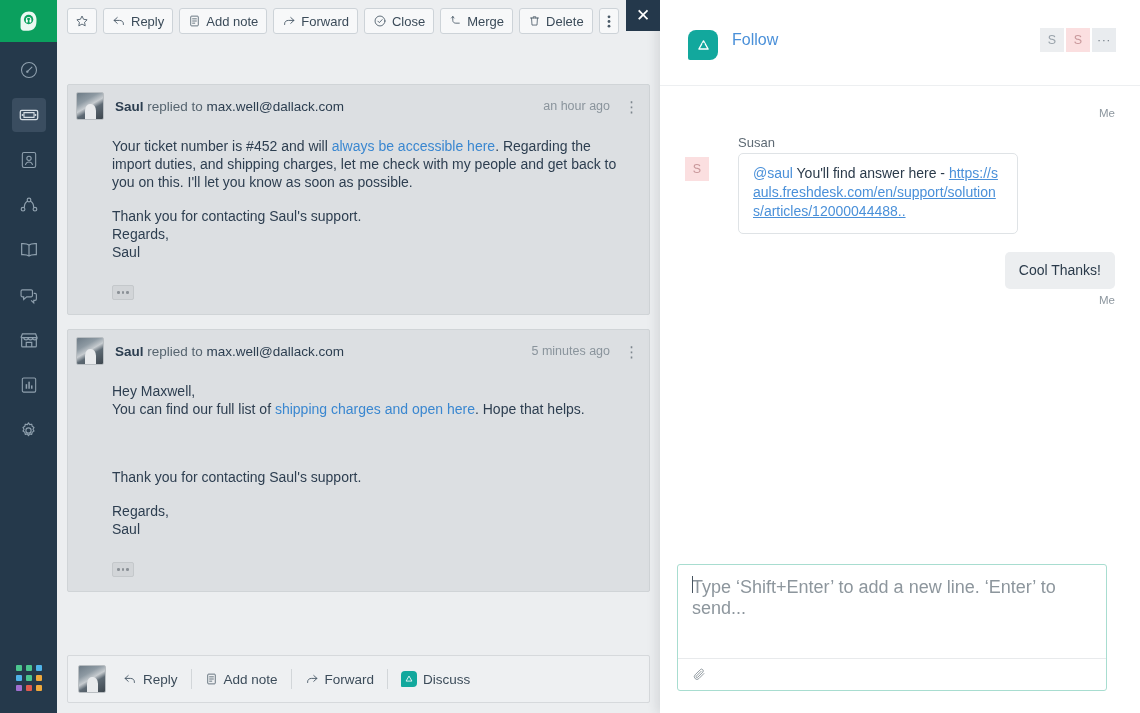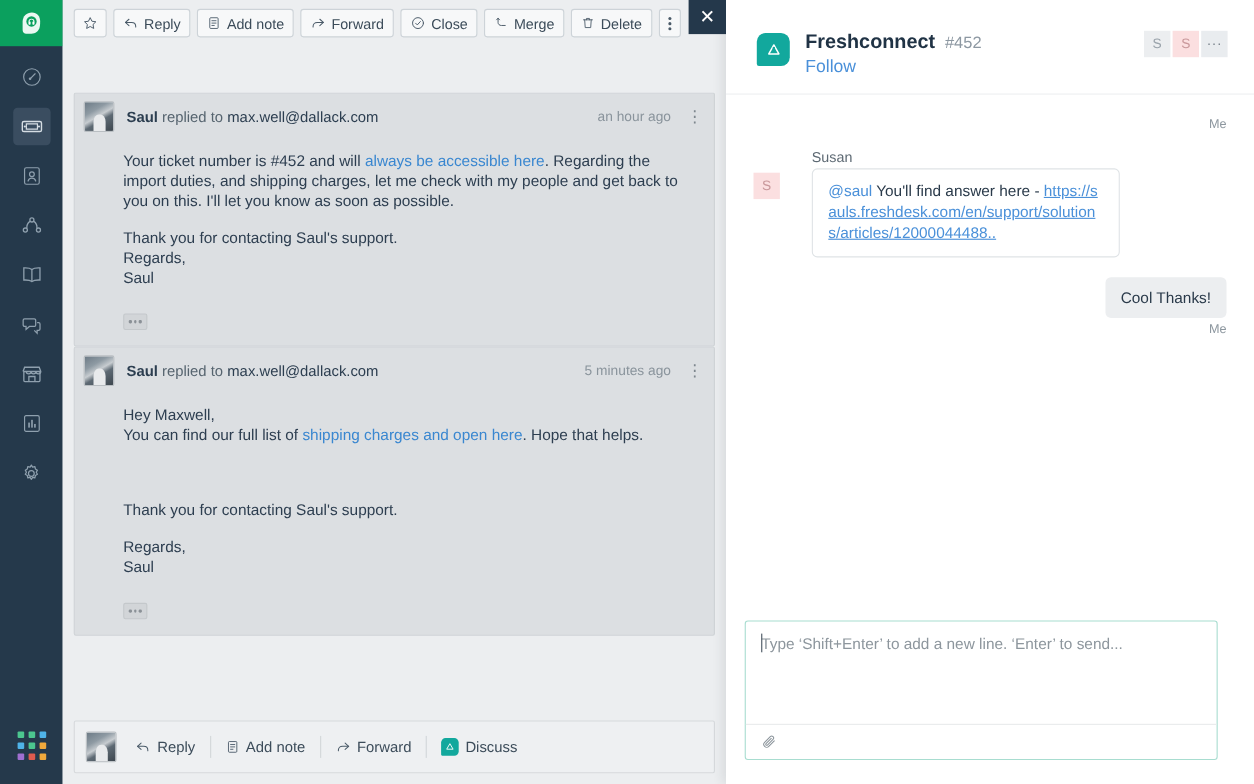--- a/index.html
+++ b/index.html
@@ -90,20 +90,21 @@
   #conversation {
     position: absolute; left: 0; top: 84px;
     width: 603px; height: 629px;
     padding: 0 10px;
     overflow: hidden;
   }
   .msg-card {
     background: #dcdfe2;
     border: 1px solid #d0d4d7;
     border-radius: 2px;
+    margin-bottom: 14px;
   }
   .msg-head {
     display: flex; align-items: center;
     height: 42px; padding: 0 10px 0 8px;
   }
   .avatar-photo {
     width: 28px; height: 28px; border-radius: 2px;
     flex: 0 0 28px;
     background:
       linear-gradient(150deg, #6d7b86 0%, #8e9aa3 30%, #c7ccd0 48%, #5e6a74 62%, #3d464e 100%);
@@ -230,21 +231,21 @@
   
   #fc-composer {
     position: absolute; left: 17px; bottom: 22px;
     width: 430px; height: 127px;
     border: 1px solid #a8ddd0; border-radius: 3px;
     background: #fff;
     display: flex; flex-direction: column;
   }
   #fc-textarea {
     flex: 1 1 auto; padding: 12px 14px;
-    font-size: 14px; color: #8d969d;
+    font-size: 18px; color: #8d969d;
     position: relative;
   }
   #fc-caret {
     position: absolute; left: 14px; top: 11px;
     width: 1px; height: 17px; background: #46535f;
   }
   #fc-tools {
     height: 32px; border-top: 1px solid #e8eaec;
     display: flex; align-items: center; padding-left: 14px;
   }
@@ -503,24 +504,20 @@
   <div id="fc-panel">
 
     <div id="fc-header">
       <div id="fc-logo">
         <svg width="17" height="17" viewBox="0 0 24 24" fill="none" stroke="#ffffff" stroke-width="1.9" stroke-linejoin="round">
           <path d="M12 5.5l6.5 11.5h-13z"></path>
           <circle cx="12" cy="9.5" r="1.6" fill="#12a89d" stroke="none"></circle>
         </svg>
       </div>
       <div id="fc-titlewrap">
-        <div id="fc-title-row">
-          <span id="fc-title">Freshconnect</span>
-          <span id="fc-ticket">#452</span>
-        </div>
         <span id="fc-follow">Follow</span>
       </div>
       <div id="fc-head-actions">
         <div class="fc-av fc-av-gray">S</div>
         <div class="fc-av fc-av-pink">S</div>
         <div class="fc-av fc-av-more">···</div>
       </div>
     </div>
 
     <div id="fc-thread">

